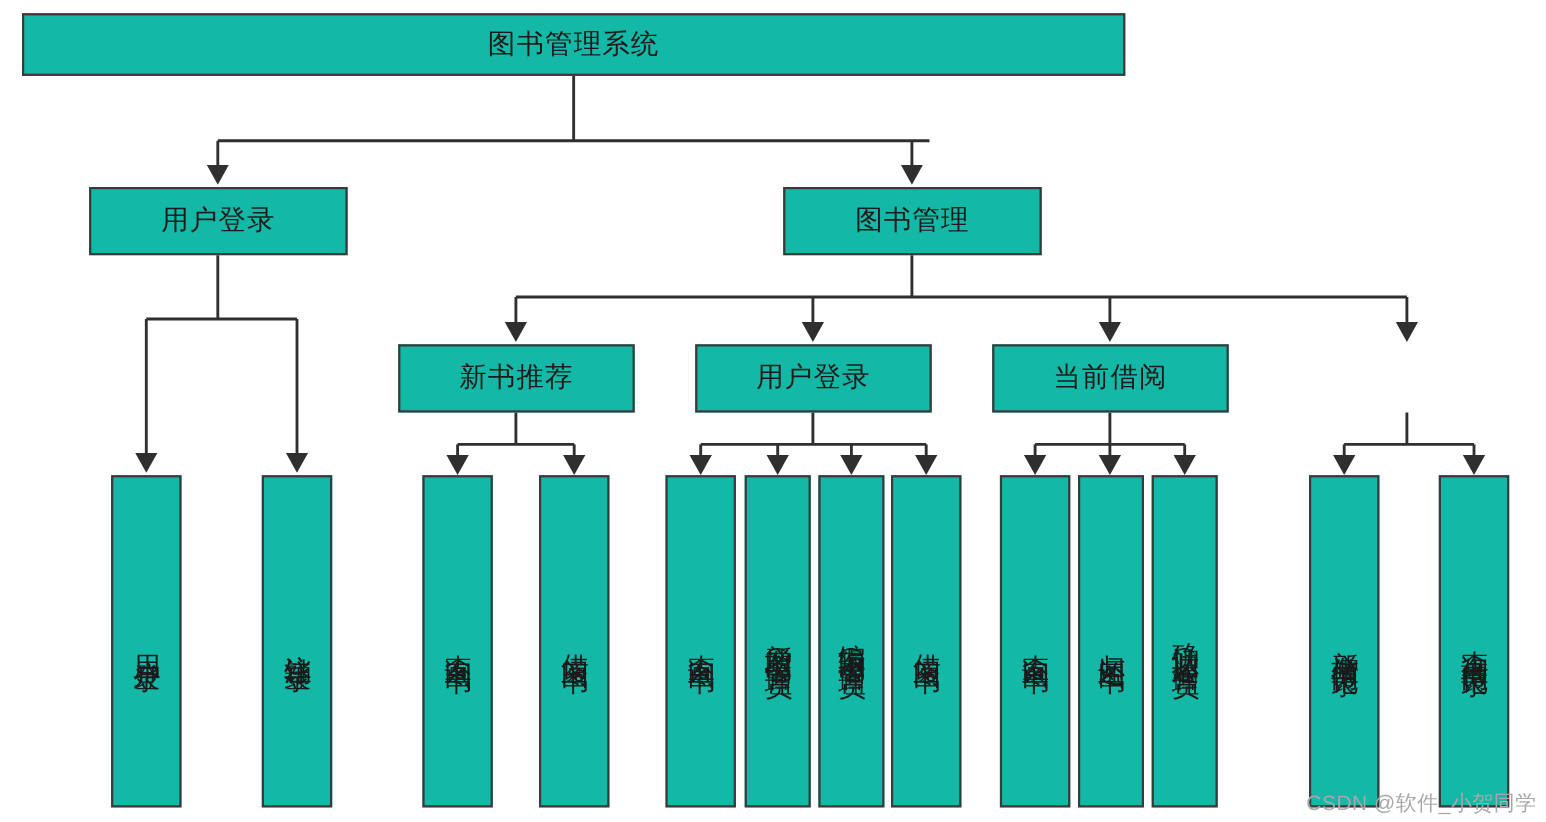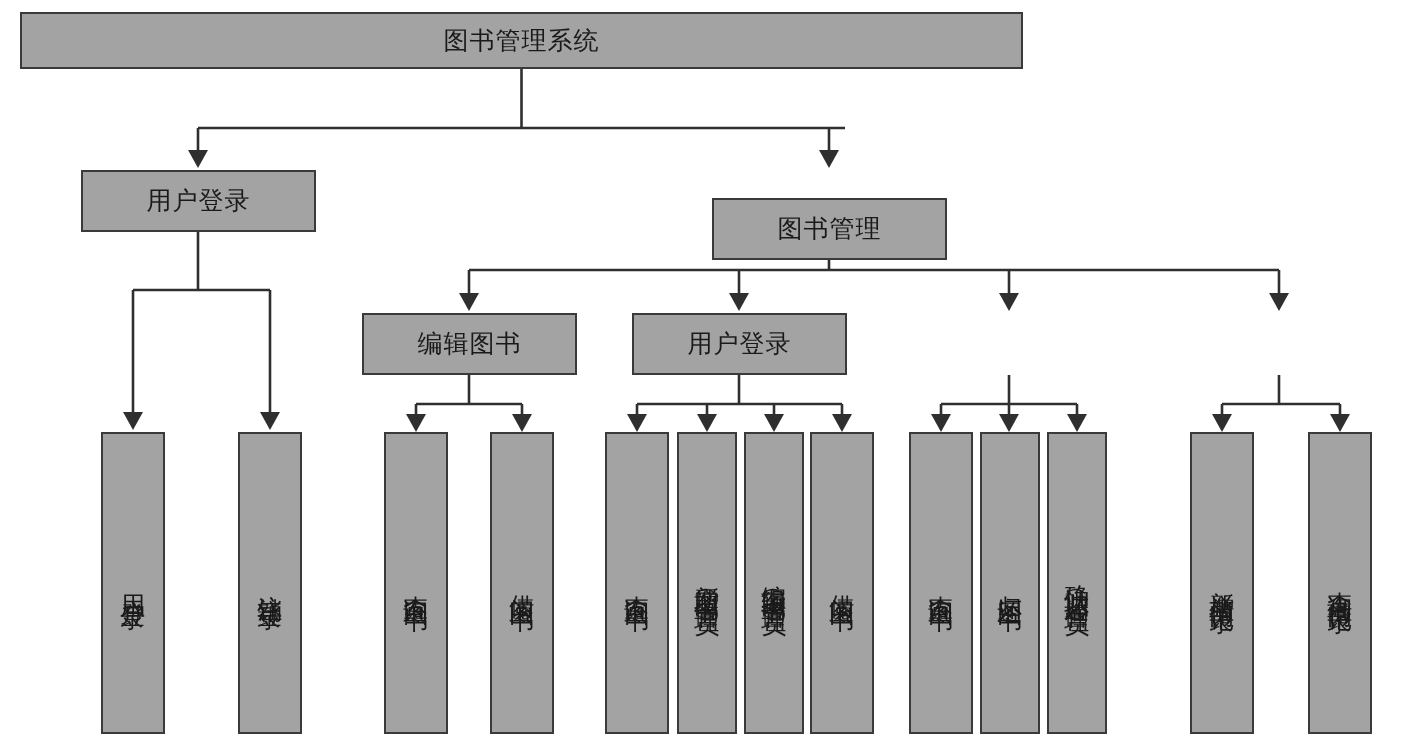--- a/index.html
+++ b/index.html
@@ -9,21 +9,21 @@
     background:#ffffff;
     font-family:"Liberation Sans","DejaVu Sans",sans-serif;
     overflow:hidden;
     position:relative;
   }
   #diagram{position:absolute;left:0;top:0;width:1405px;height:747px;}
   .node{
     position:absolute;
     box-sizing:border-box;
     border:2.5px solid #3a3a3a;
-    background:#a3a3a3;
+    background:#14b8a6;
     display:flex;
     align-items:center;
     justify-content:center;
     color:#1a1a1a;
     z-index:3;
   }
   .node-h{
     font-size:25px;
     letter-spacing:1px;
     line-height:1.1;
@@ -109,24 +109,25 @@
       <path d="M1279,375 L1279,404"></path>
       <path d="M1222,404 L1340,404"></path>
       <path d="M1222,404 L1222,422" marker-end="url(#arrow)"></path>
       <path d="M1340,404 L1340,422" marker-end="url(#arrow)"></path>
     </g>
   </svg>
 
   <div class="node node-h" style="left:20px;top:12px;width:1003px;height:57px;">图书管理系统</div>
 
   <div class="node node-h" style="left:81px;top:170px;width:235px;height:62px;">用户登录</div>
-  <div class="node node-h" style="left:712px;top:170px;width:235px;height:62px;margin-top:28px;">图书管理</div>
+  <div class="node node-h" style="left:712px;top:170px;width:235px;height:62px;">图书管理</div>
 
-  <div class="node node-h" style="left:362px;top:313px;width:215px;height:62px;">编辑图书</div>
+  <div class="node node-h" style="left:362px;top:313px;width:215px;height:62px;">新书推荐</div>
   <div class="node node-h" style="left:632px;top:313px;width:215px;height:62px;">用户登录</div>
+  <div class="node node-h" style="left:902px;top:313px;width:215px;height:62px;">当前借阅</div>
 
   <div class="node node-v" style="left:101px;top:432px;width:64px;height:302px;">
     <span class="vtext">用户登录</span>
   </div>
   <div class="node node-v" style="left:238px;top:432px;width:64px;height:302px;">
     <span class="vtext">注销登录</span>
   </div>
 
   <div class="node node-v" style="left:384px;top:432px;width:64px;height:302px;">
     <span class="vtext">查询图书</span>
@@ -158,14 +159,15 @@
     <span class="vtext">确认归还（管理员）</span>
   </div>
 
   <div class="node node-v" style="left:1190px;top:432px;width:64px;height:302px;">
     <span class="vtext">新增借阅记录</span>
   </div>
   <div class="node node-v" style="left:1308px;top:432px;width:64px;height:302px;">
     <span class="vtext">查询借阅记录</span>
   </div>
 
+  <div class="watermark">CSDN @软件_小贺同学</div>
 
 </div>
 
 </body></html>

